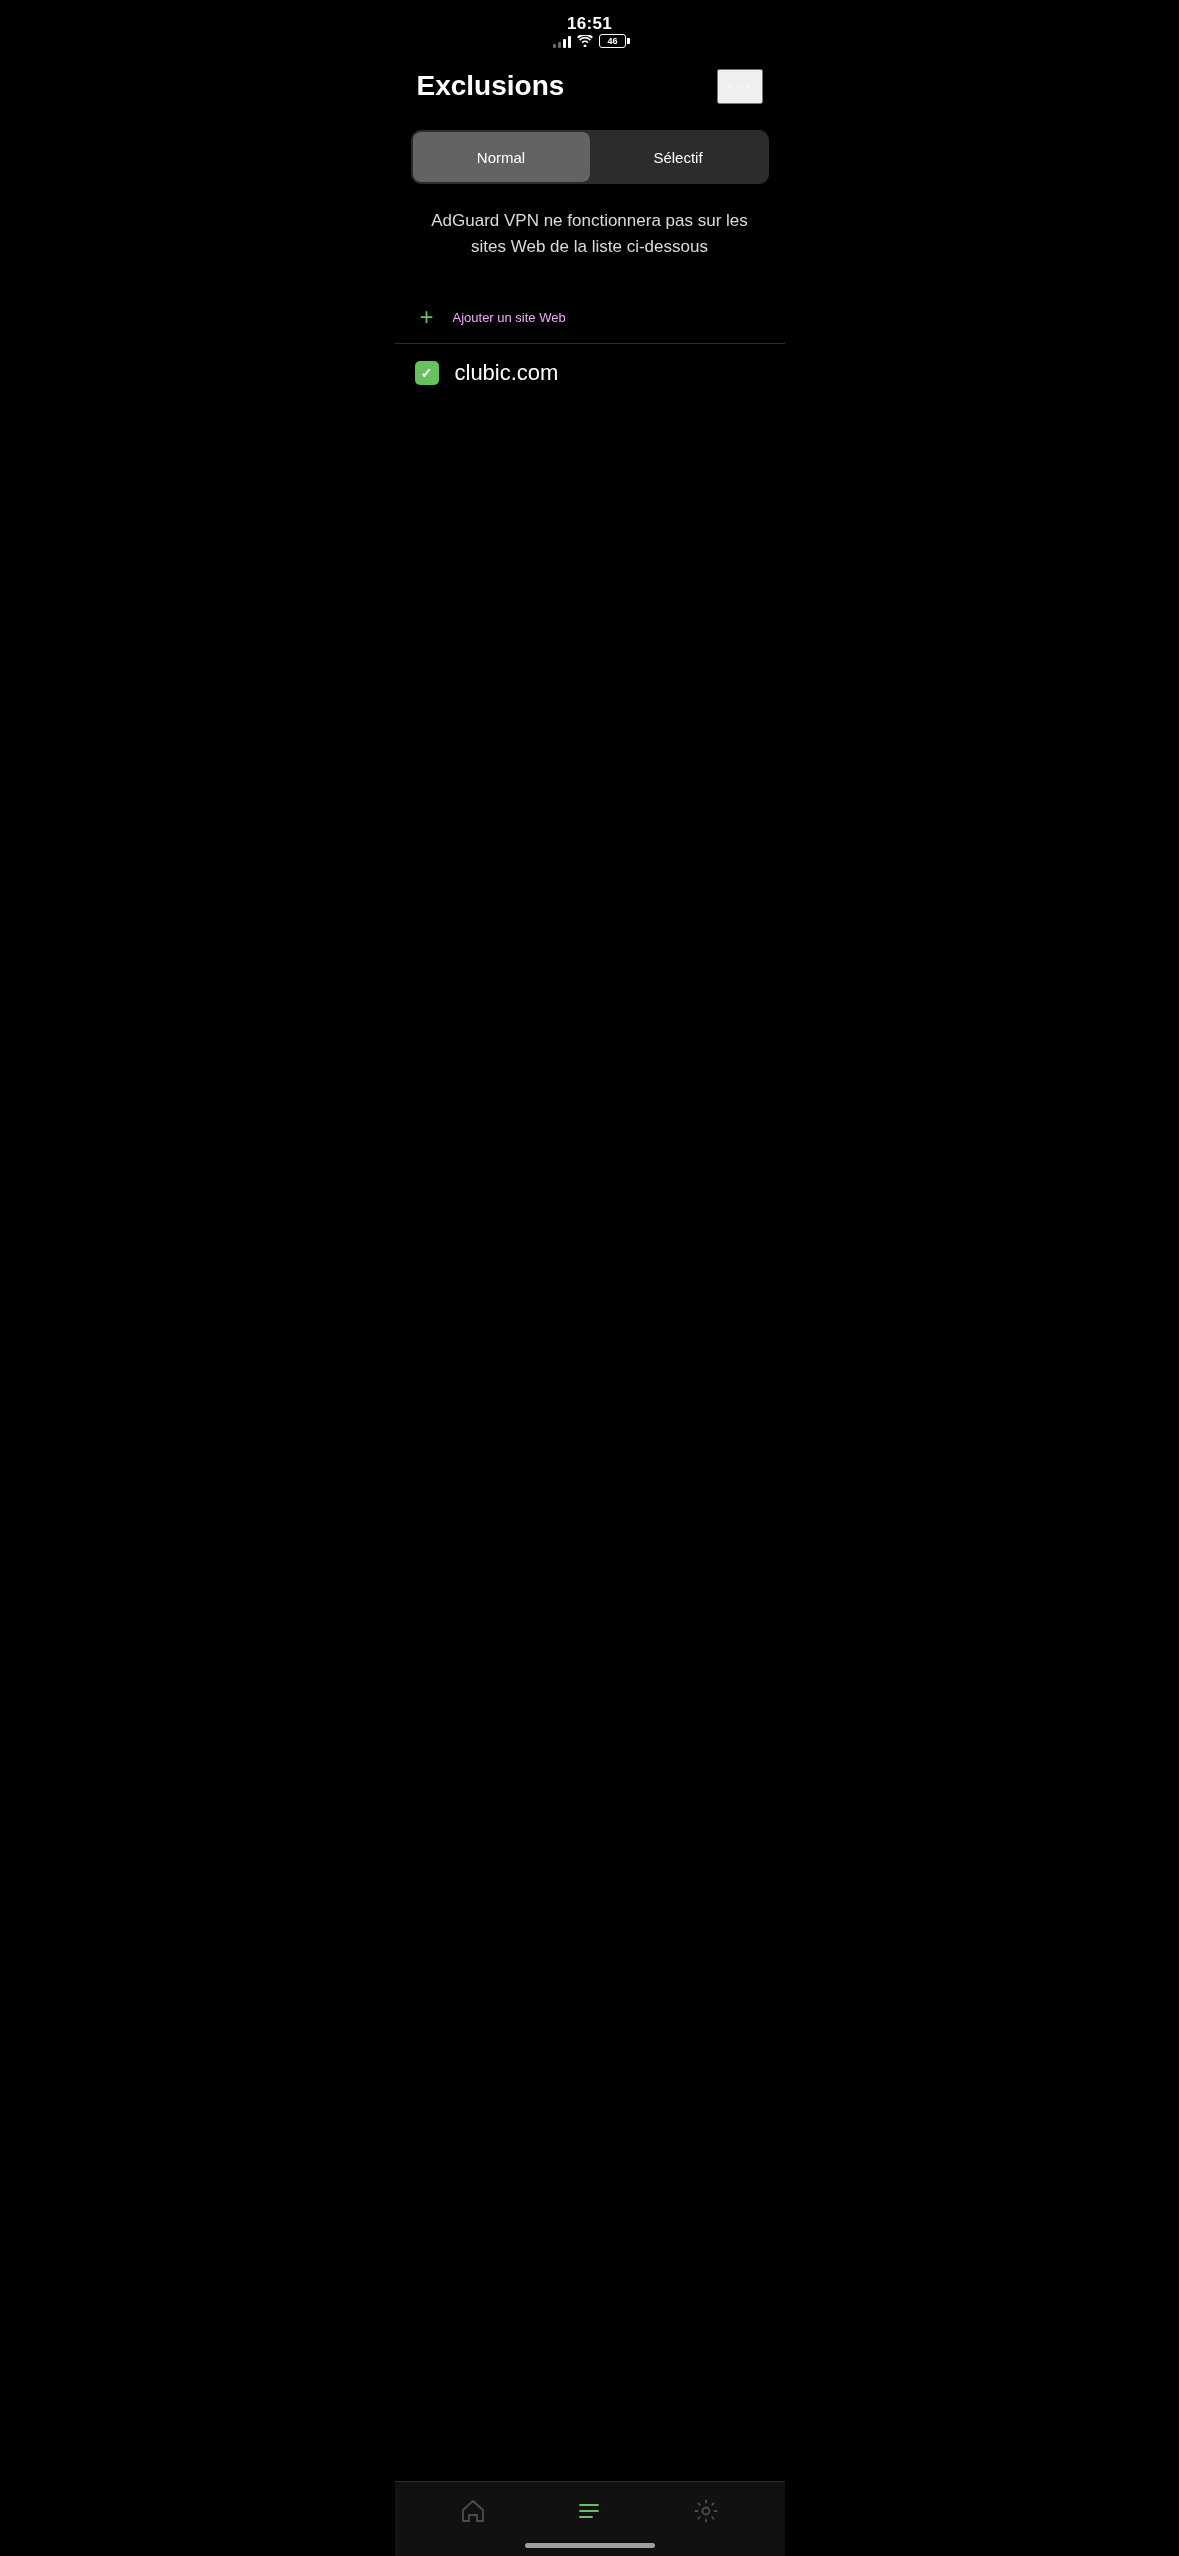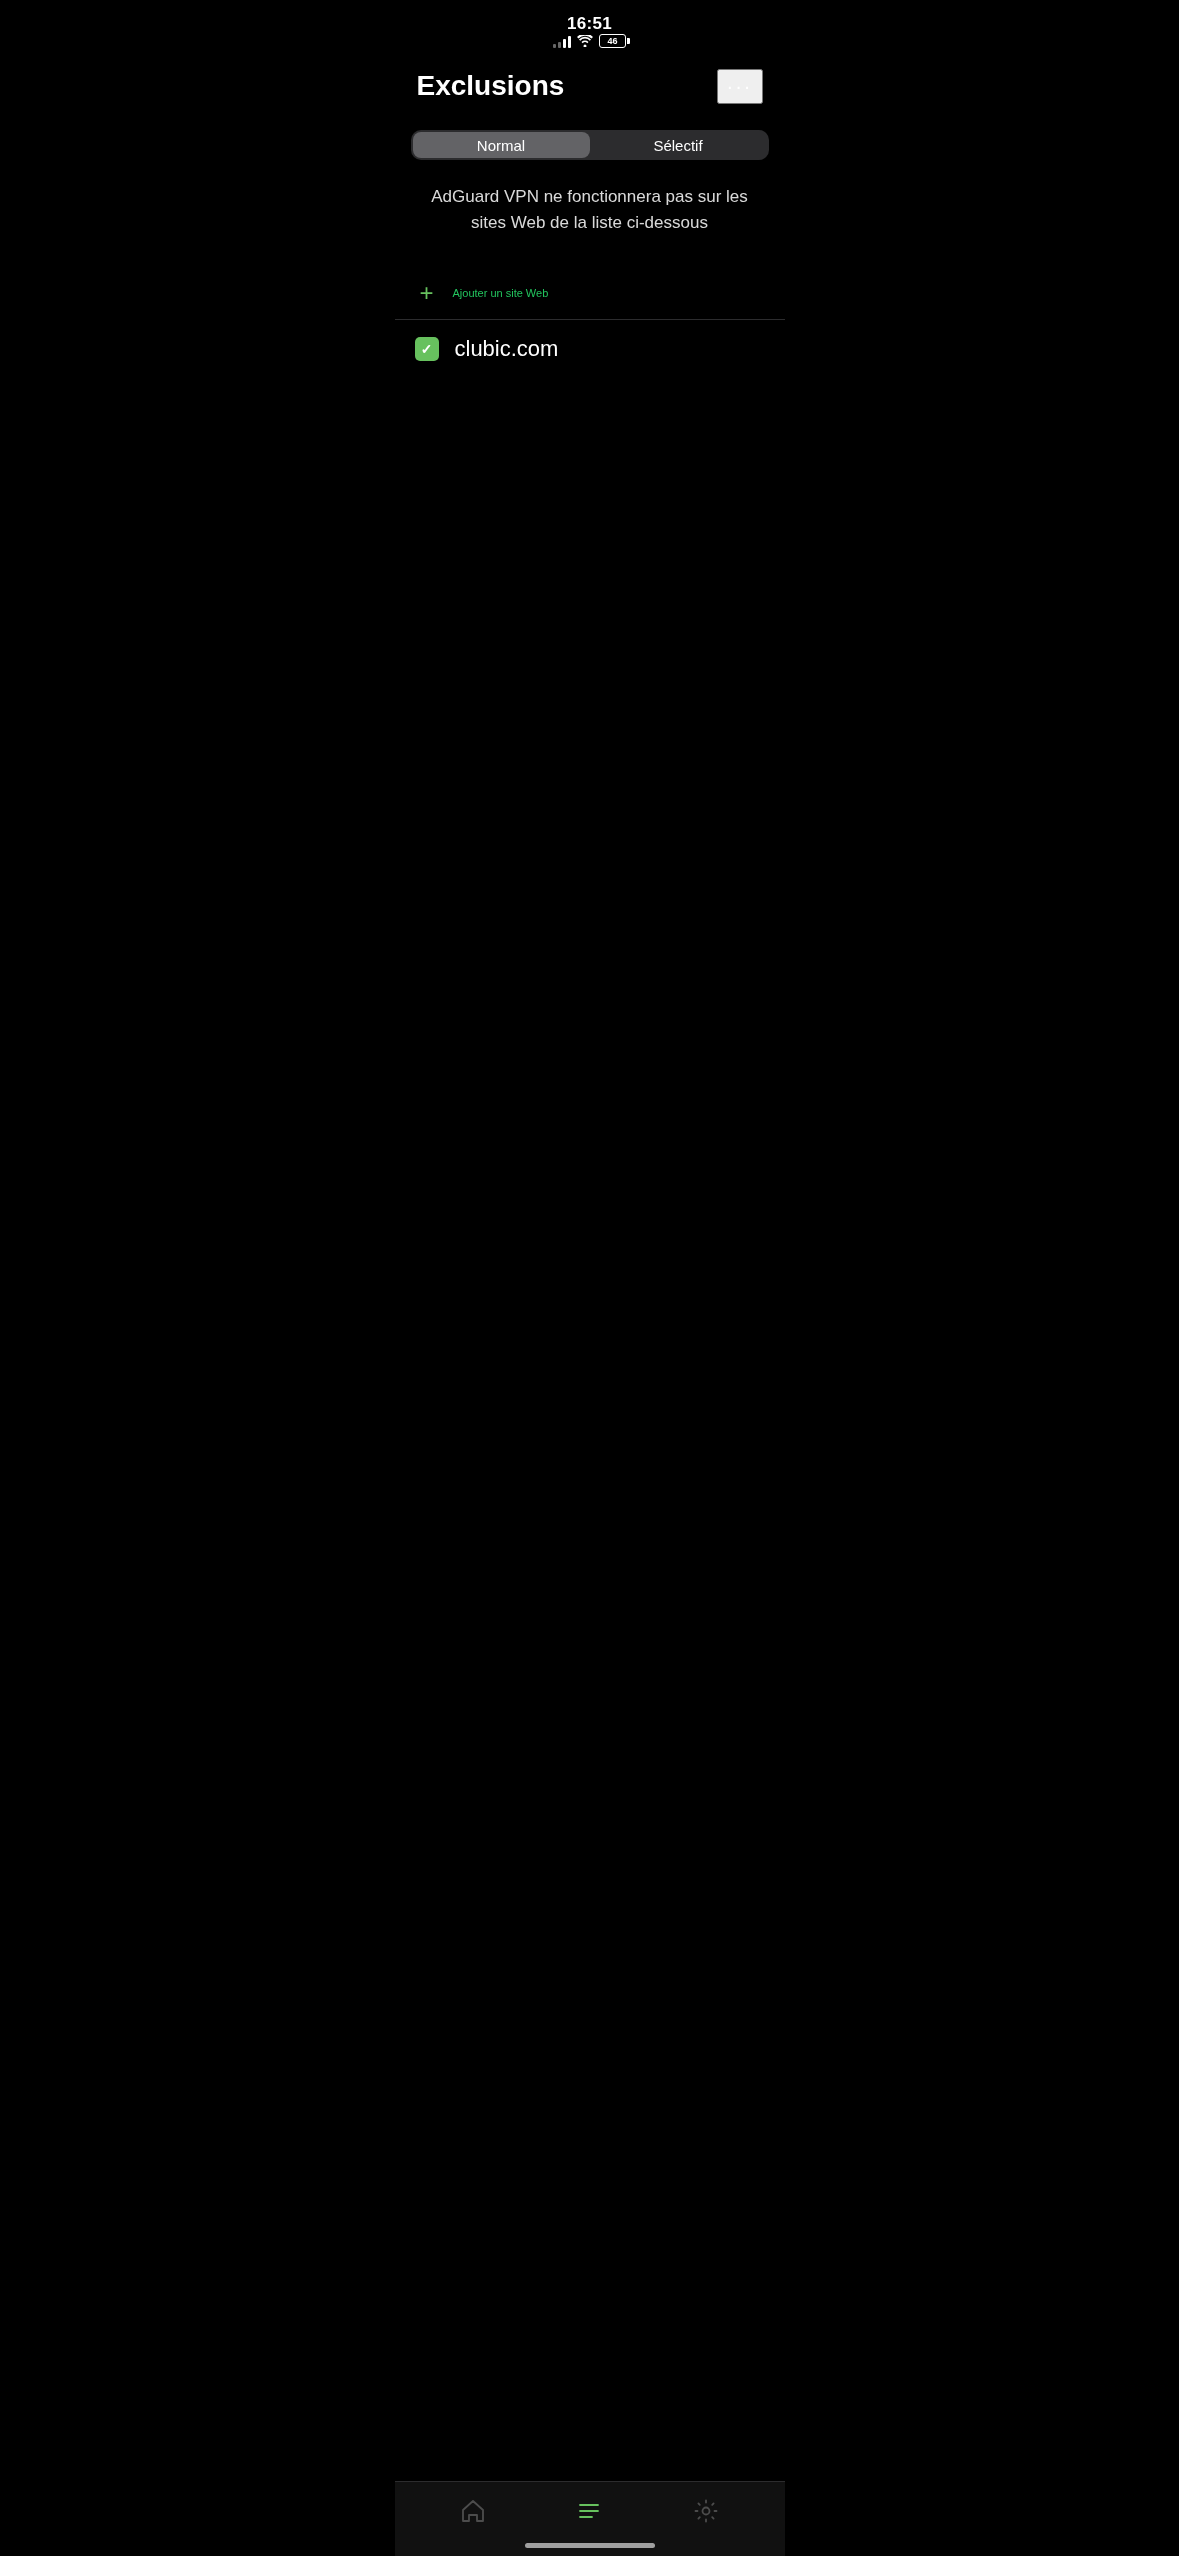--- a/index.html
+++ b/index.html
@@ -134,21 +134,21 @@
       padding: 4px 8px;
     }
 
     
     .tab-switcher {
       margin: 0 16px 24px 16px;
       background: #2c2c2e;
       border-radius: 10px;
       padding: 2px;
       display: flex;
-      height: 30px;
+      height: 54px;
     }
 
     .tab-btn {
       flex: 1;
       border: none;
       border-radius: 8px;
       font-size: 15px;
       font-weight: 500;
       cursor: pointer;
       transition: background 0.2s;
@@ -187,22 +187,22 @@
     .add-icon {
       color: #67c15e;
       font-size: 24px;
       font-weight: 300;
       line-height: 1;
       width: 24px;
       text-align: center;
     }
 
     .add-label {
-      font-size: 11px;
-      color: #22c55e;
+      font-size: 13px;
+      color: #f0abfc;
       font-weight: 400;
     }
 
     
     .site-item {
       display: flex;
       align-items: center;
       gap: 16px;
       padding: 16px 20px;
     }

